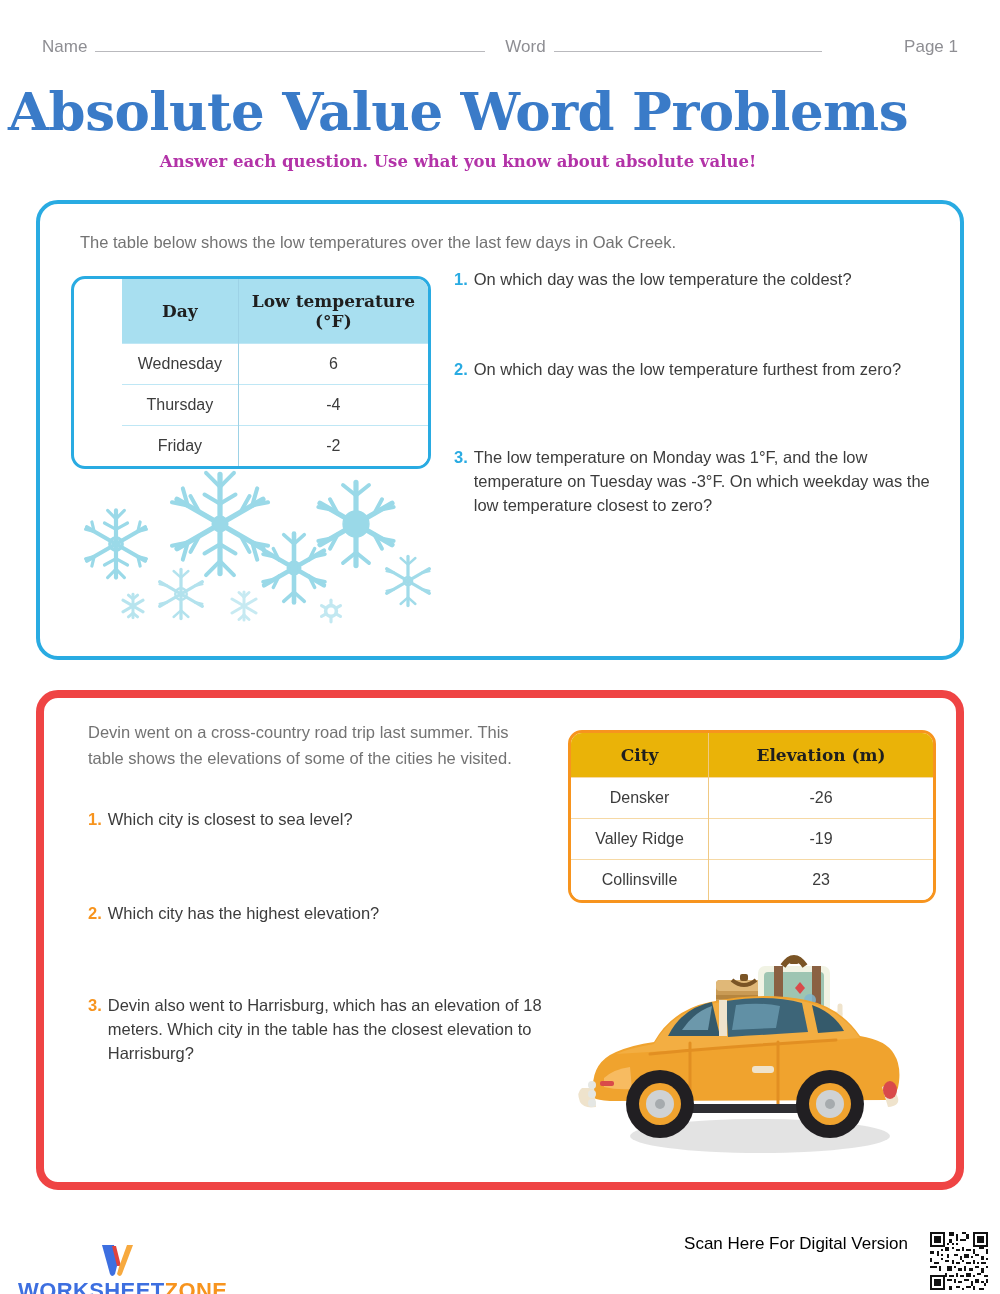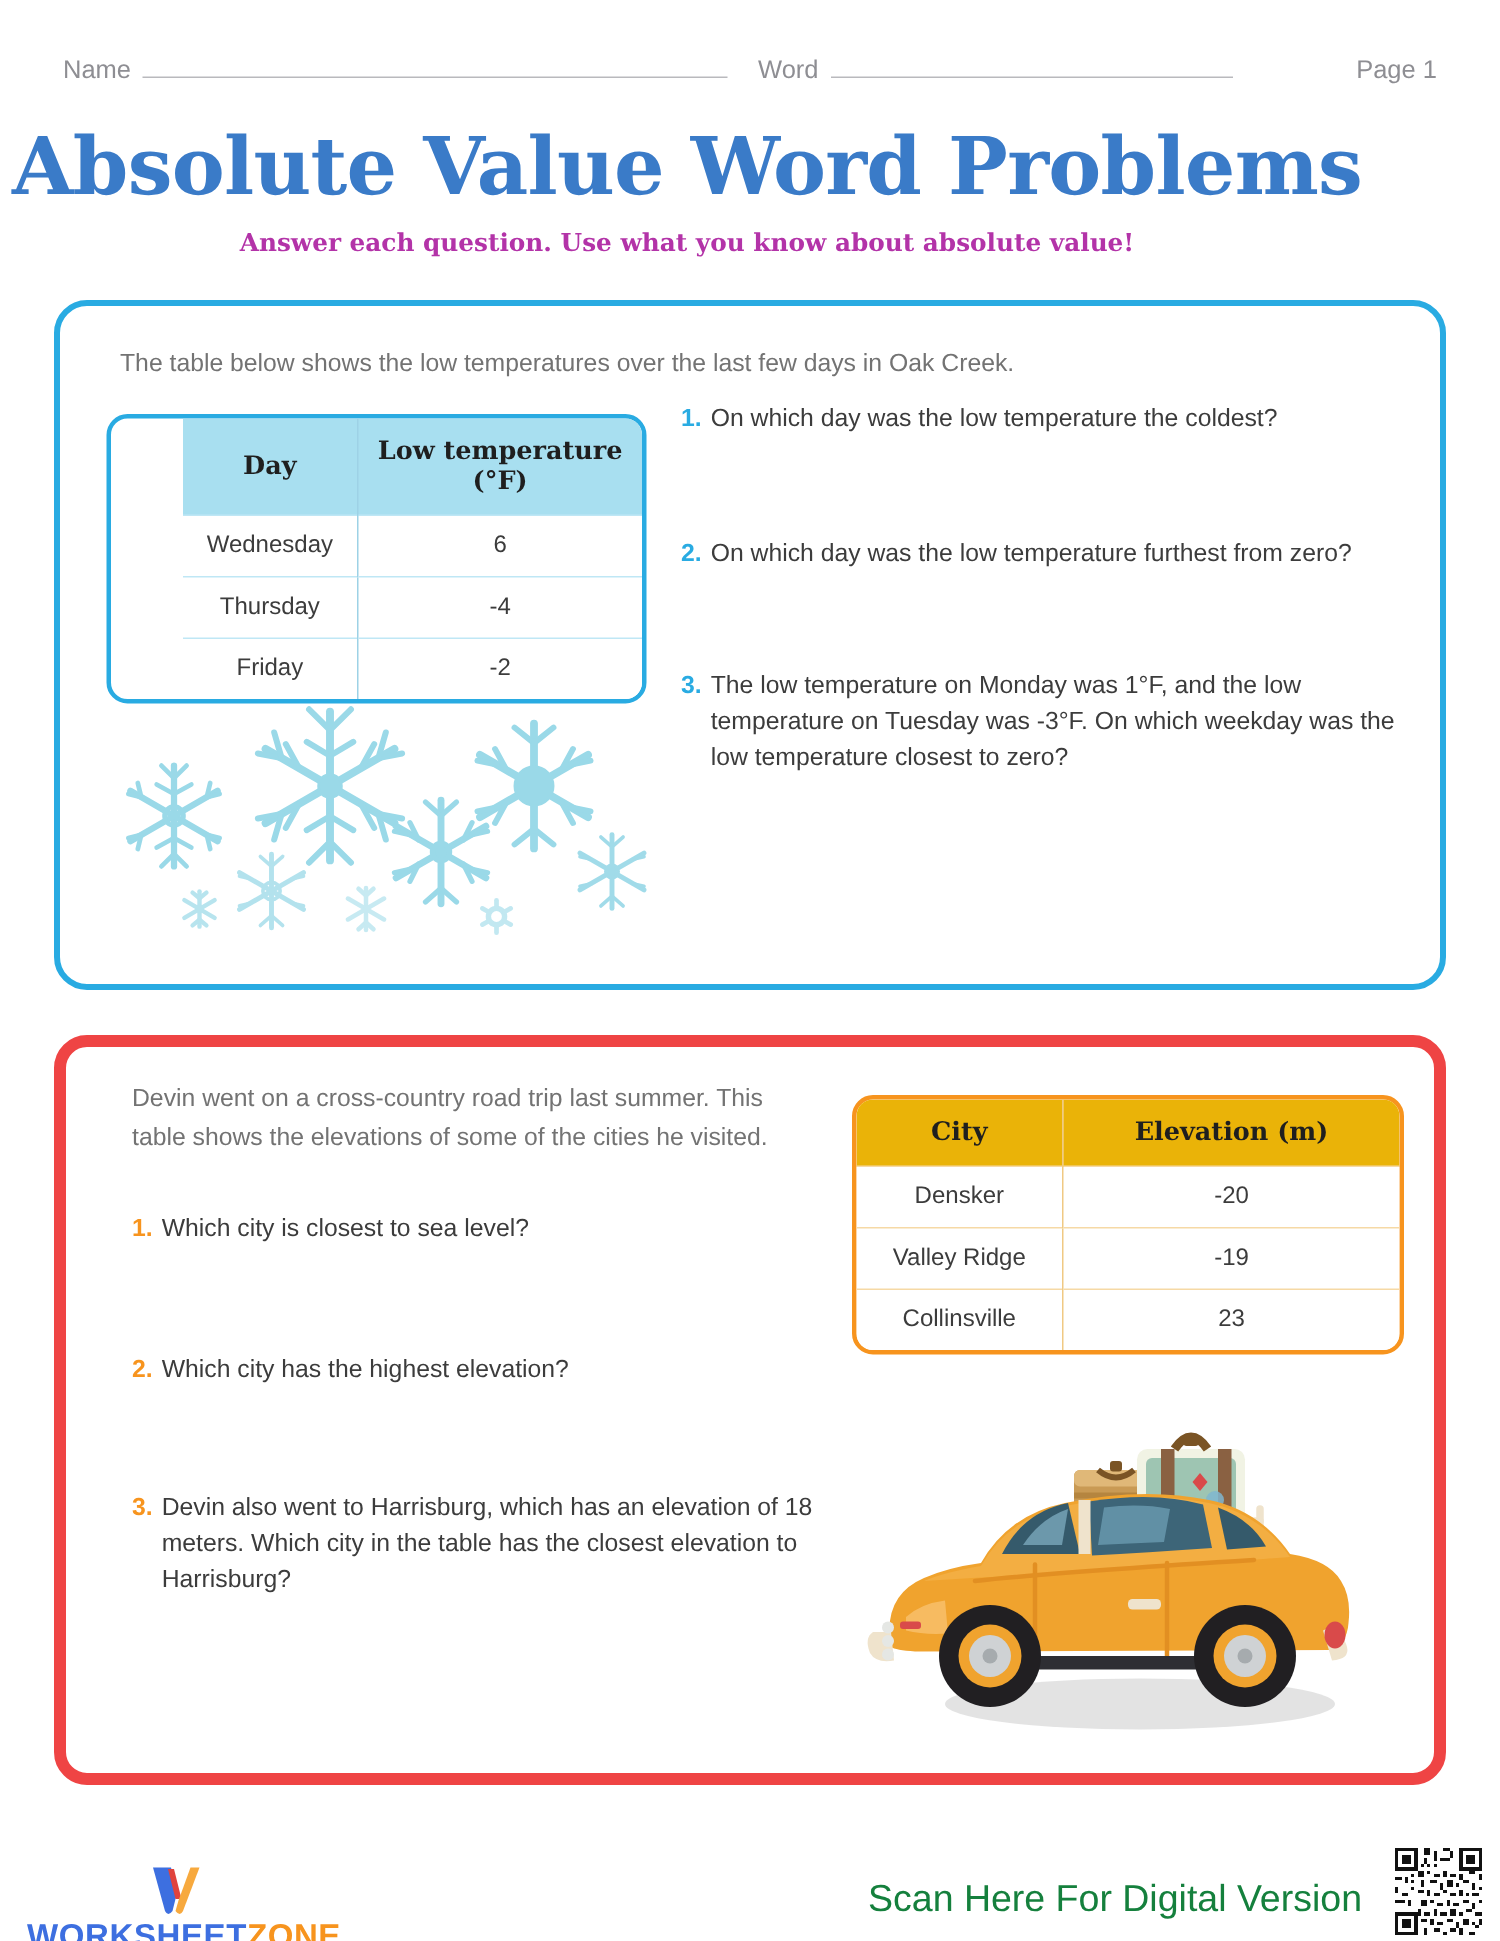--- a/index.html
+++ b/index.html
@@ -211,23 +211,23 @@
     font-size: 22px;
     font-weight: bold;
     letter-spacing: 0.4px;
   }
   .brand-worksheet { color: #3d6fe0; }
   .brand-zone { color: #f7941e; }
 
   #scan-label {
     position: absolute;
     right: 92px;
-    top: 30px;
-    font-size: 25px;
-    color: #15803d;
+    top: 12px;
+    font-size: 17px;
+    color: #000000;
     white-space: nowrap;
   }
   #qr-code {
     position: absolute;
     right: 10px;
     top: 8px;
     width: 62px;
     height: 62px;
   }
 </style>
@@ -497,21 +497,21 @@
     <table>
       <thead>
         <tr>
           <th class="col-first">City</th>
           <th>Elevation (m)</th>
         </tr>
       </thead>
       <tbody>
         <tr>
           <td class="col-first">Densker</td>
-          <td>-20</td>
+          <td>-26</td>
         </tr>
         <tr>
           <td class="col-first">Valley Ridge</td>
           <td>-19</td>
         </tr>
         <tr>
           <td class="col-first">Collinsville</td>
           <td>23</td>
         </tr>
       </tbody>

